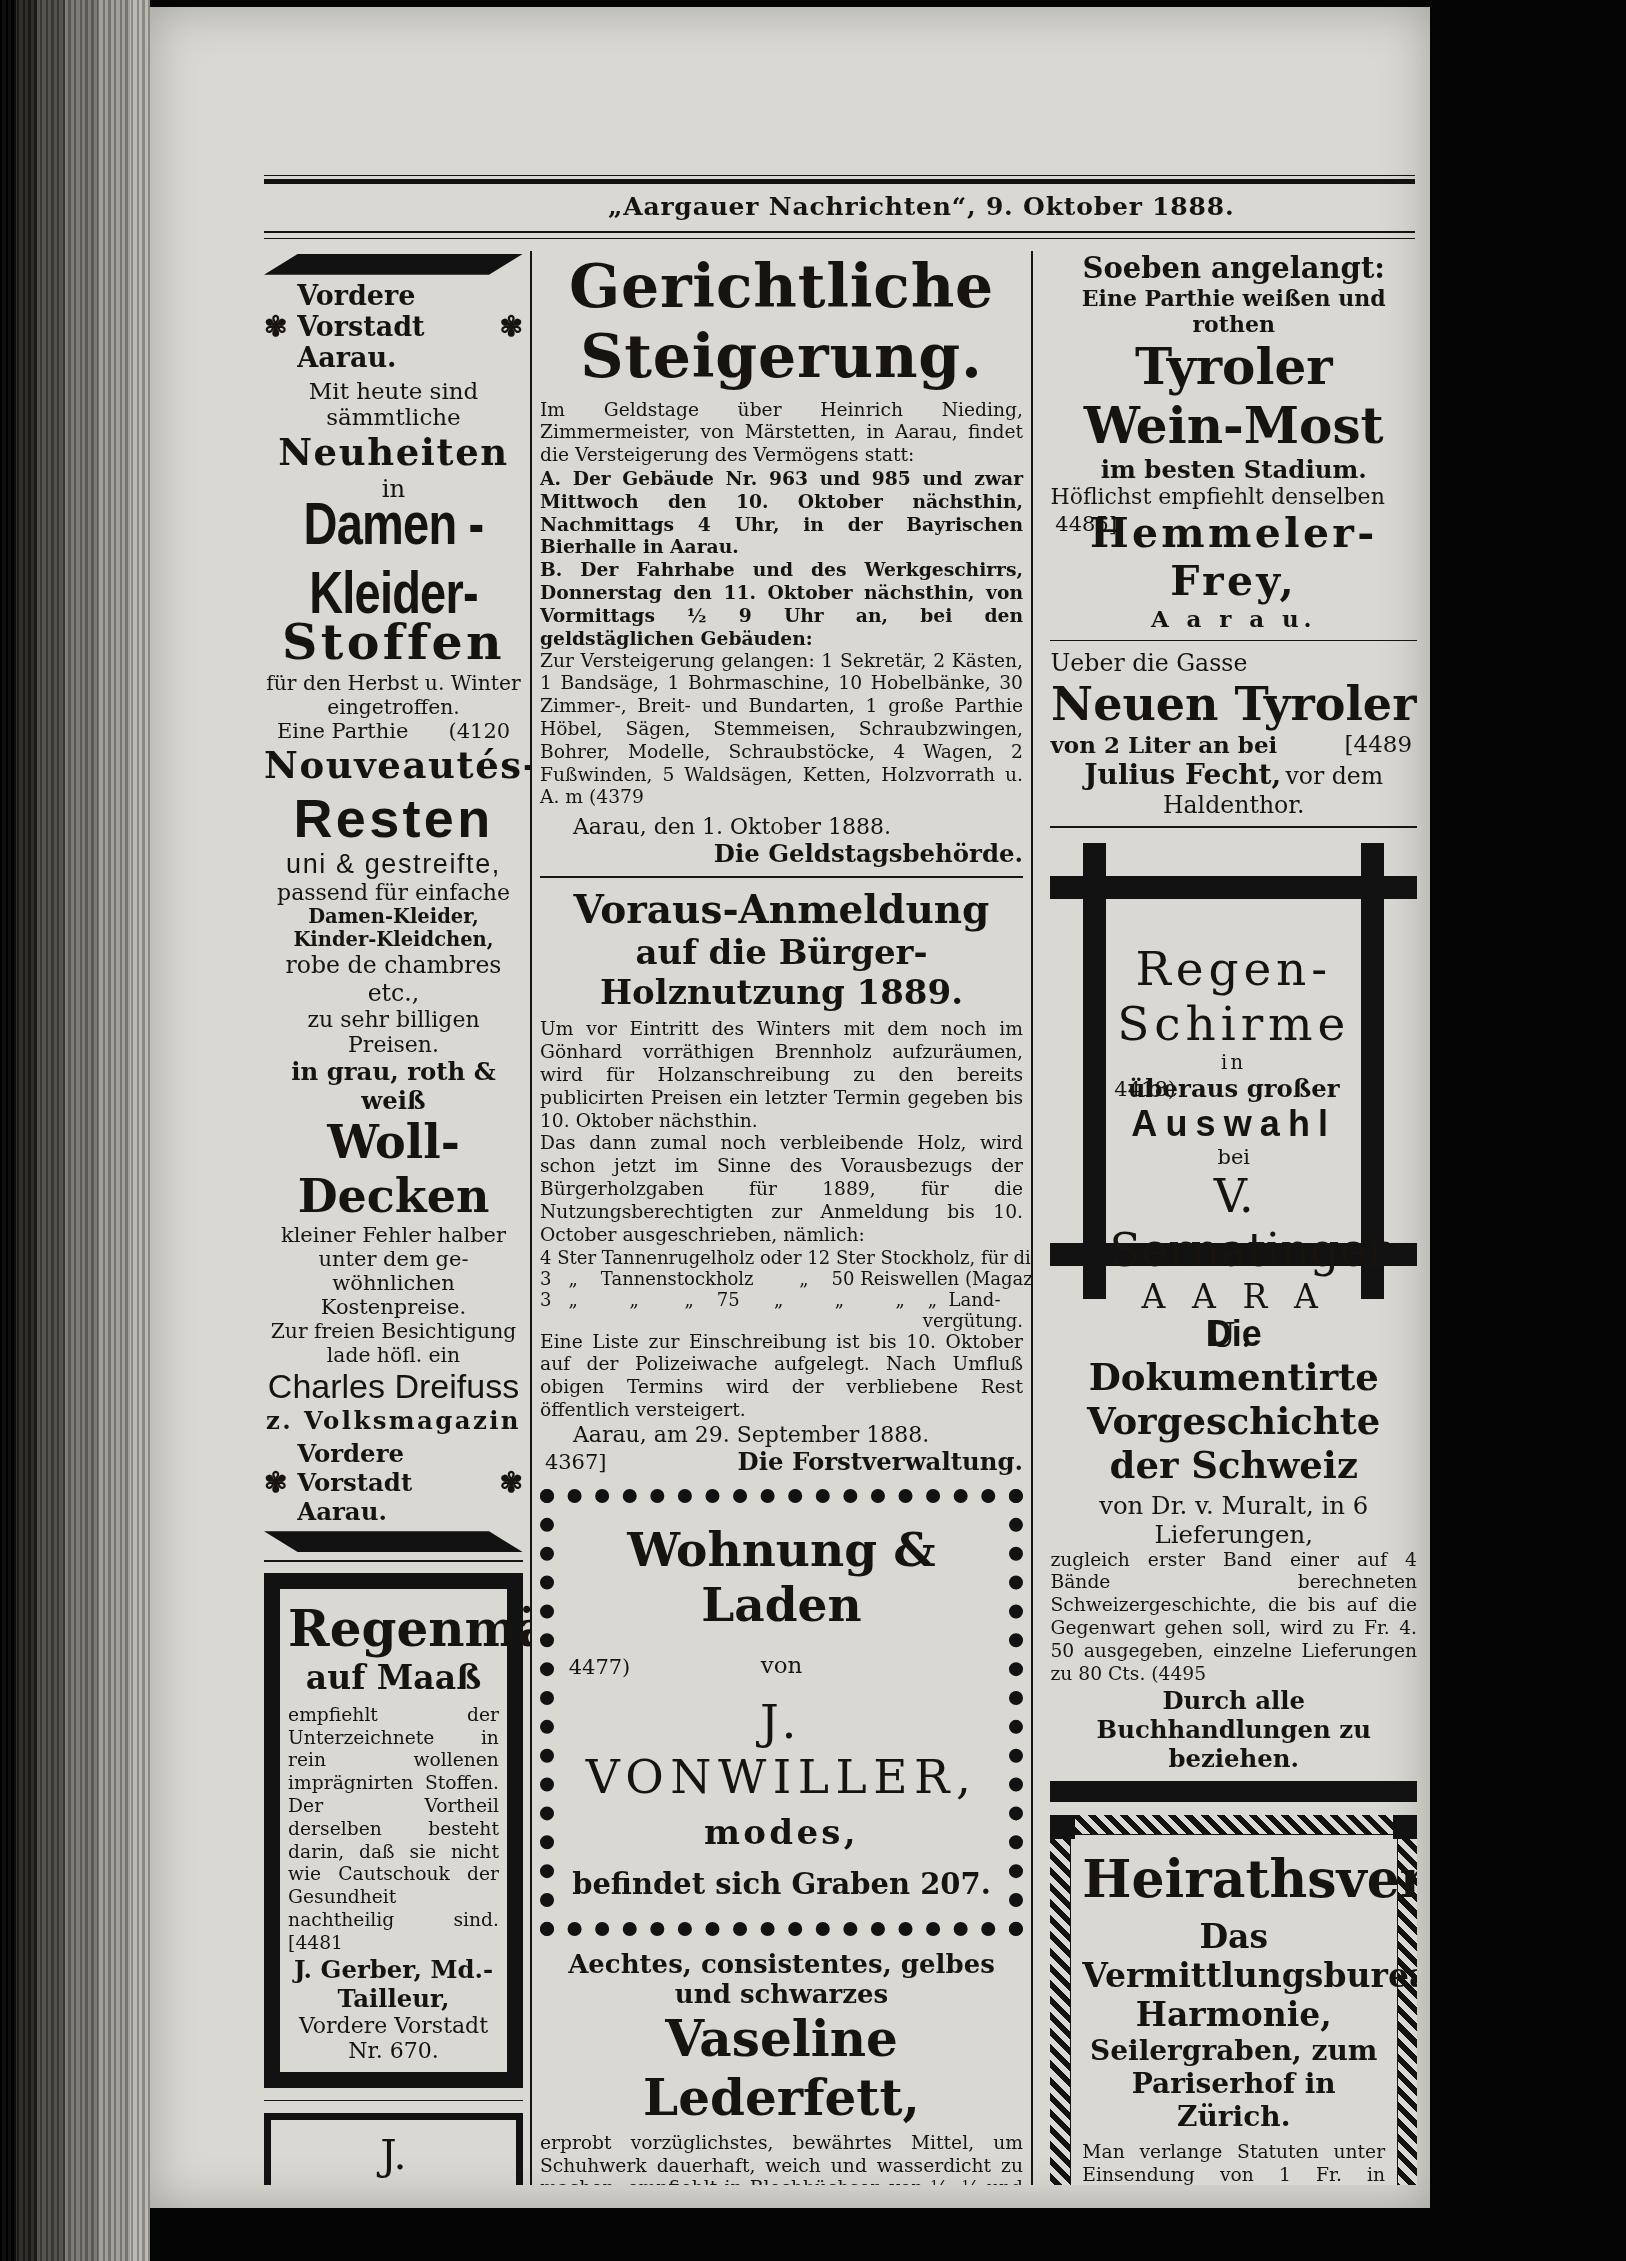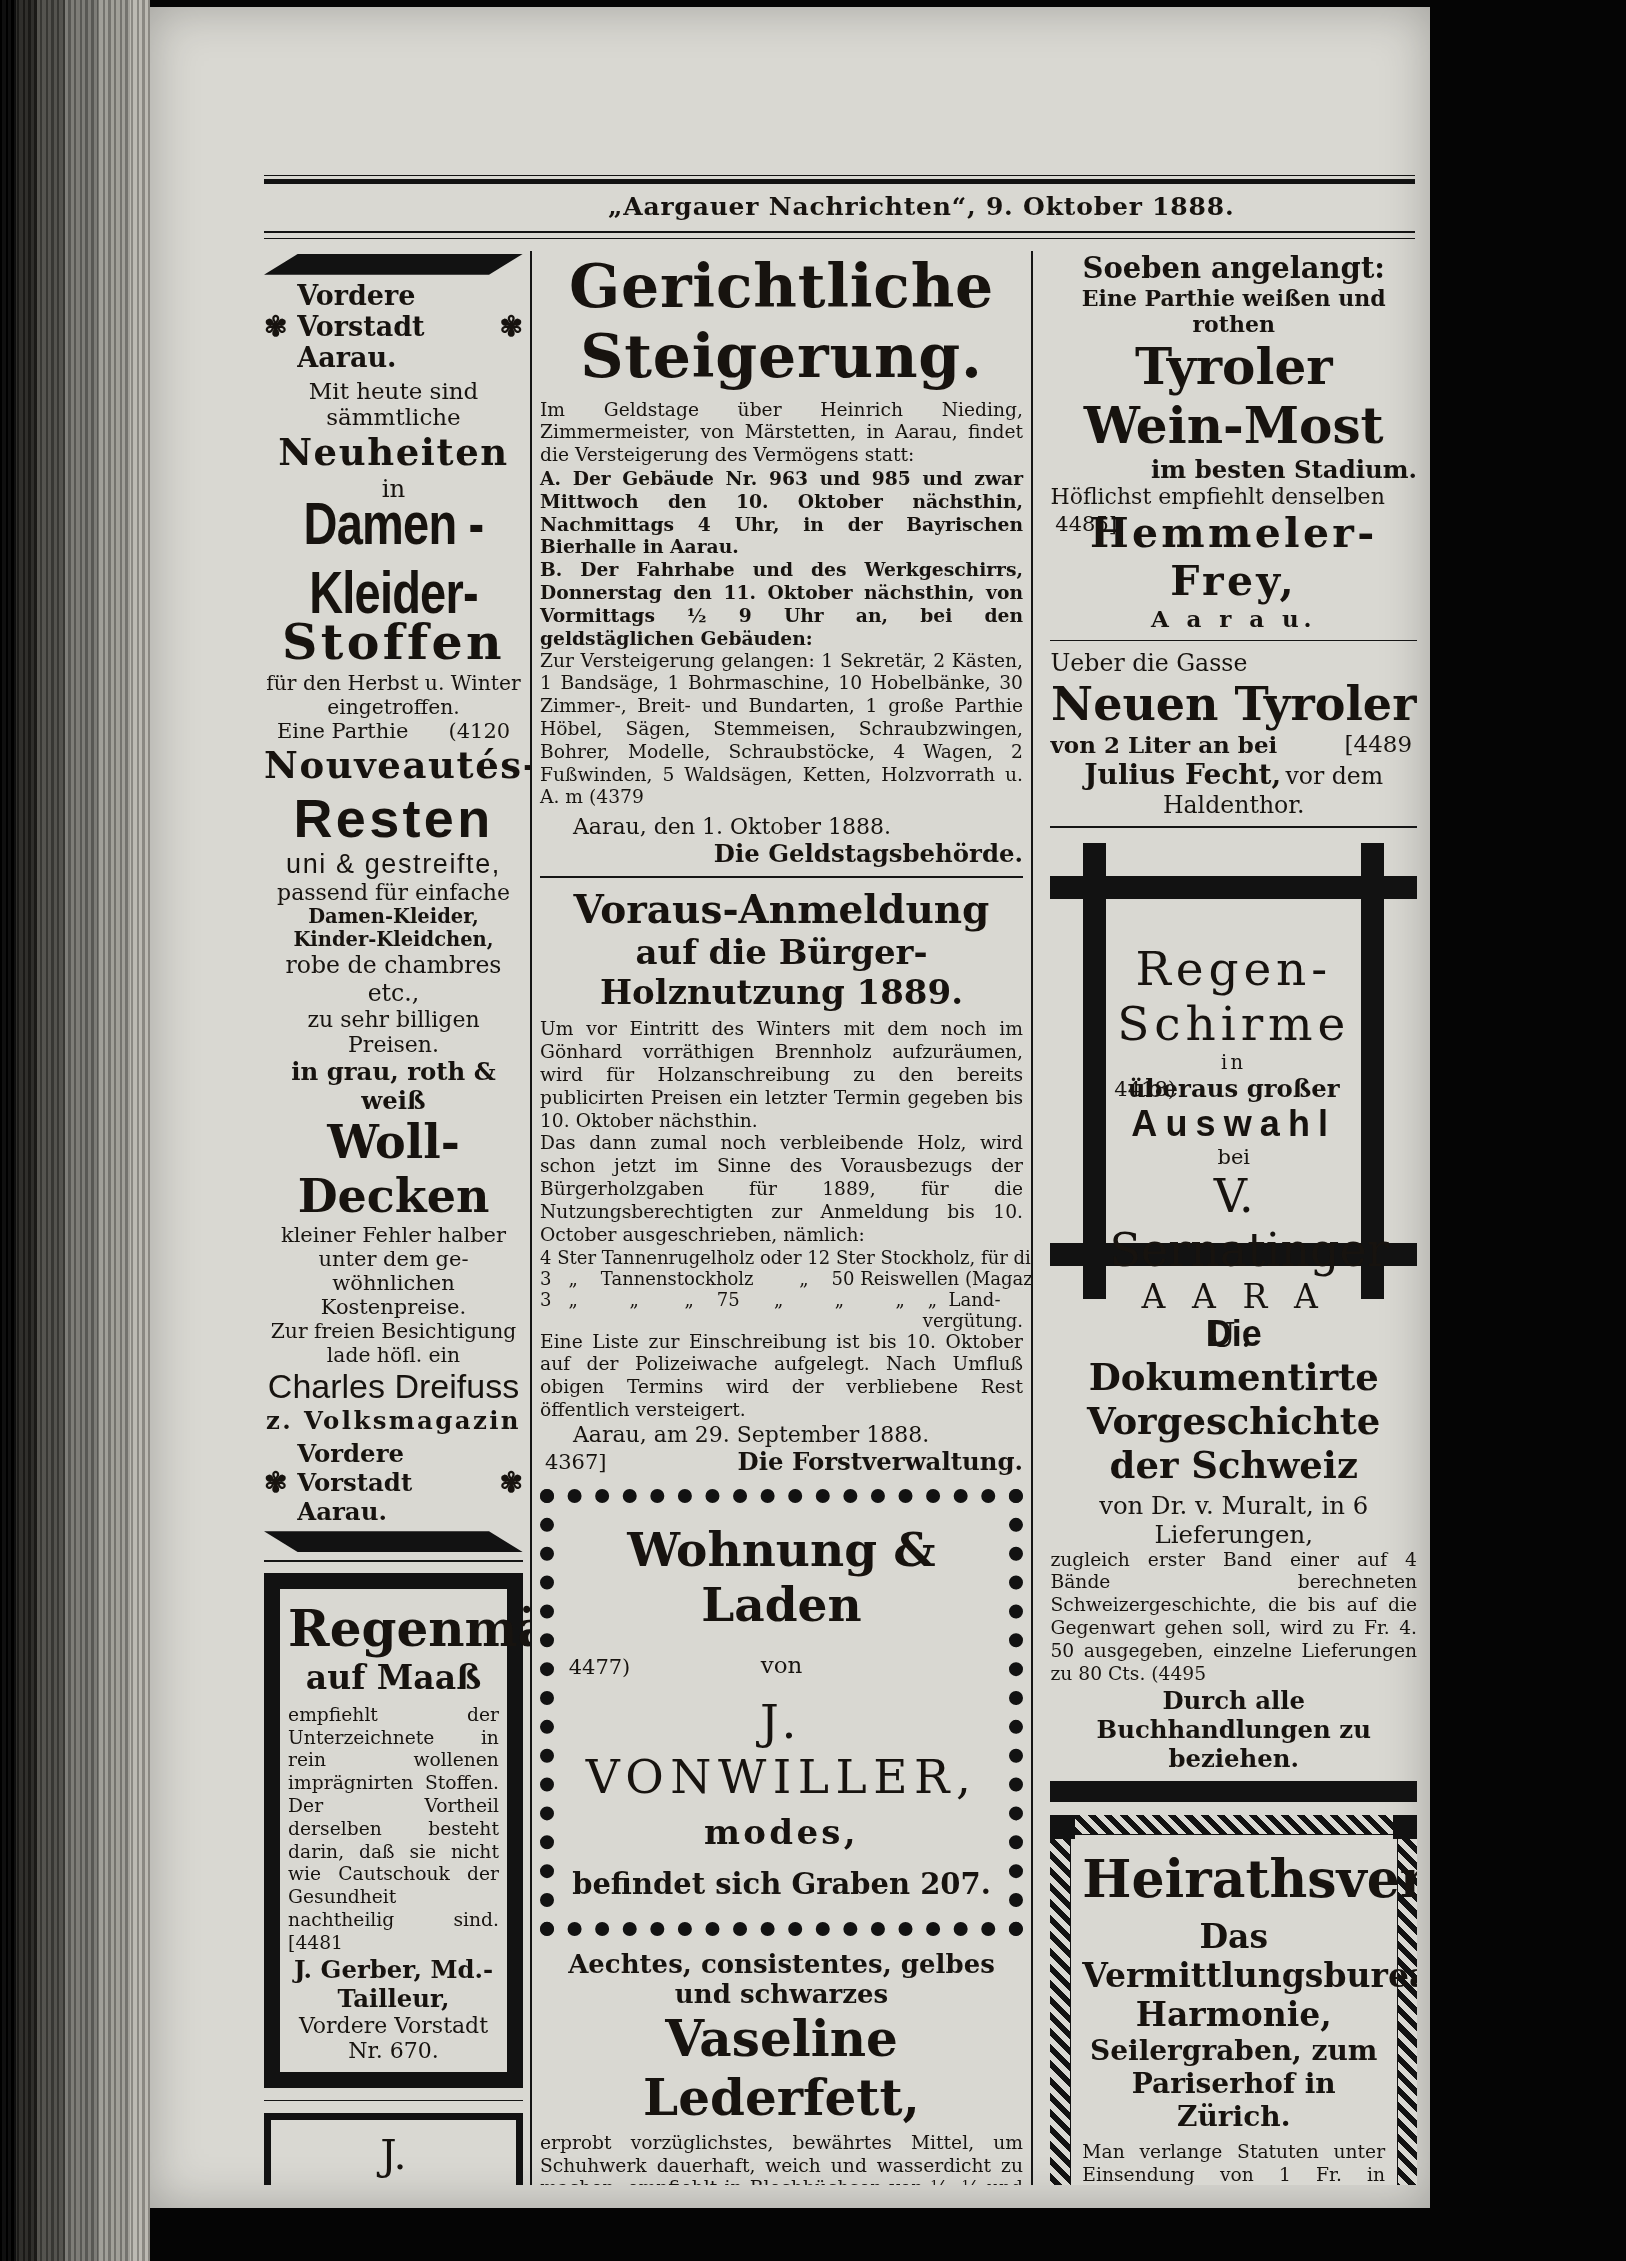--- a/index.html
+++ b/index.html
@@ -67,21 +67,21 @@
   .t-vonwiller{font-size:47px;letter-spacing:6.5px;}
   .t-modes{font-size:34px;font-weight:bold;letter-spacing:3.3px;}
   .t-graben{font-size:29px;font-weight:bold;}
   .numrow{position:relative;}
   .numrow .nm{position:absolute;left:4.9px;top:3.3px;font-size:21px;font-weight:normal;}
 
   .t-vaseline{font-size:50px;font-weight:bold;}
 
   .t-soeben{font-size:29px;font-weight:bold;}
   .t-tyroler{font-size:50px;font-weight:bold;}
-  .t-stadium{font-size:24.4px;font-weight:bold;text-align:right;}
+  .t-stadium{font-size:24.4px;font-weight:bold;}
   .t-hemmeler{font-size:41px;font-weight:bold;letter-spacing:3.3px;}
   .t-neuen{font-size:46px;font-weight:bold;}
   .t-fecht{font-size:28px;font-weight:bold;}
 
   .schirm-wrap{position:relative;margin:14.6px 0;height:456px;}
   .schirm-wrap .barh{position:absolute;left:0;right:0;height:23px;background:#121212;}
   .schirm-wrap .barv{position:absolute;top:0;bottom:0;width:23px;background:#121212;}
   .schirm-inner{position:absolute;left:59px;right:59px;top:65px;bottom:65px;text-align:center;}
   .t-schirme{font-size:47px;letter-spacing:4.9px;}
   .t-auswahl{font-family:"Liberation Sans",sans-serif;font-weight:900;font-size:36px;letter-spacing:8.1px;}

